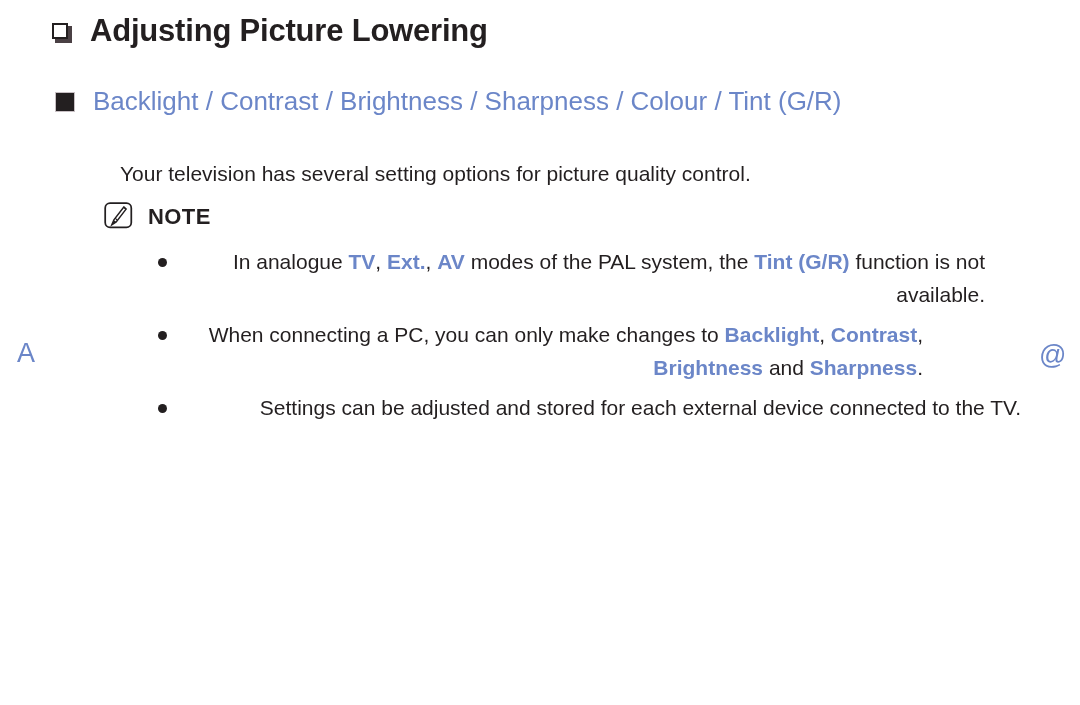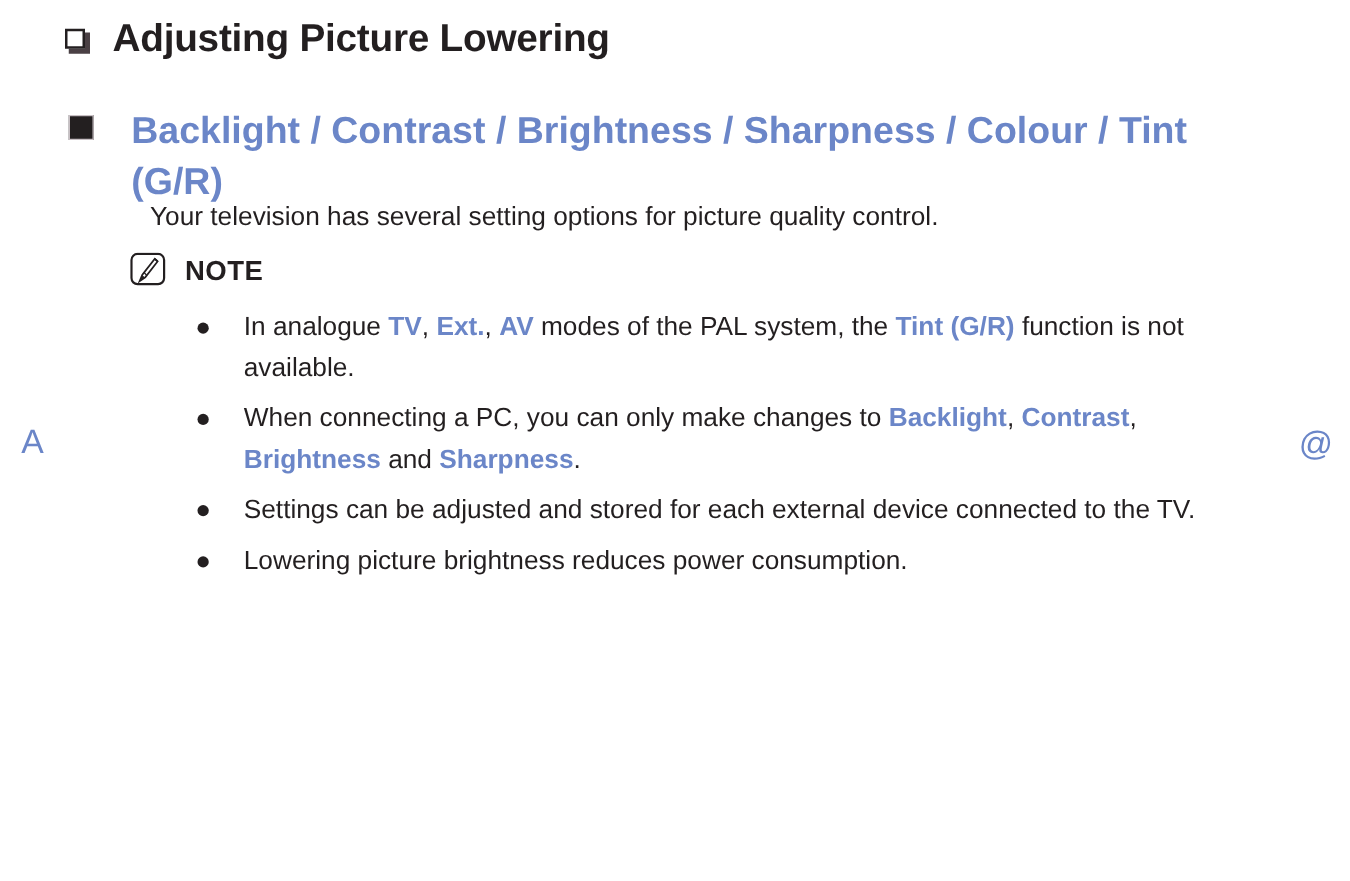--- a/index.html
+++ b/index.html
@@ -80,26 +80,25 @@
     width: 20px;
     height: 20px;
     margin-top: 8px;
     margin-right: 18px;
     flex: 0 0 auto;
     background: #231f20;
     border: 1px solid #c8c0c4;
     box-sizing: border-box;
   }
   .heading-text {
-    font-size: 30px;
-    font-weight: bold;
+    font-size: 26px;
+    font-weight: normal;
     line-height: 1.38;
     color: #6b86c8;
     width: 910px;
-    margin-left: 12px;
   }
 
   
   .body-para {
     position: absolute;
     left: 120px;
     top: 160px;
     font-size: 21px;
     line-height: 1.3;
     color: #231f20;
@@ -133,20 +132,21 @@
   .note-list {
     position: absolute;
     left: 158px;
     top: 246px;
     width: 880px;
   }
   .note-item {
     display: flex;
     align-items: flex-start;
     margin-bottom: 8px;
+    text-align: right;
   }
   .note-dot {
     width: 9px;
     height: 9px;
     border-radius: 50%;
     background: #231f20;
     flex: 0 0 auto;
     margin-top: 12px;
     margin-right: 28px;
   }
@@ -217,23 +217,19 @@
       <span class="note-text">
         <span>When connecting a PC, you can only make changes to </span><span class="kw">Backlight</span><span>, </span><span class="kw">Contrast</span><span>, </span><span class="kw">Brightness</span><span> and </span><span class="kw">Sharpness</span><span>.</span>
       </span>
     </div>
 
     <div class="note-item note-item-3">
       <span class="note-dot"></span>
       <span class="note-text">Settings can be adjusted and stored for each external device connected to the TV.</span>
     </div>
 
-    <div class="note-item note-item-4">
-      <span class="note-dot"></span>
-      <span class="note-text">Lowering picture brightness reduces power consumption.</span>
-    </div>
 
   </div>
 
   <div class="margin-mark margin-left">A</div>
   <div class="margin-mark margin-right">@</div>
 
 </div>
 
 </body></html>

